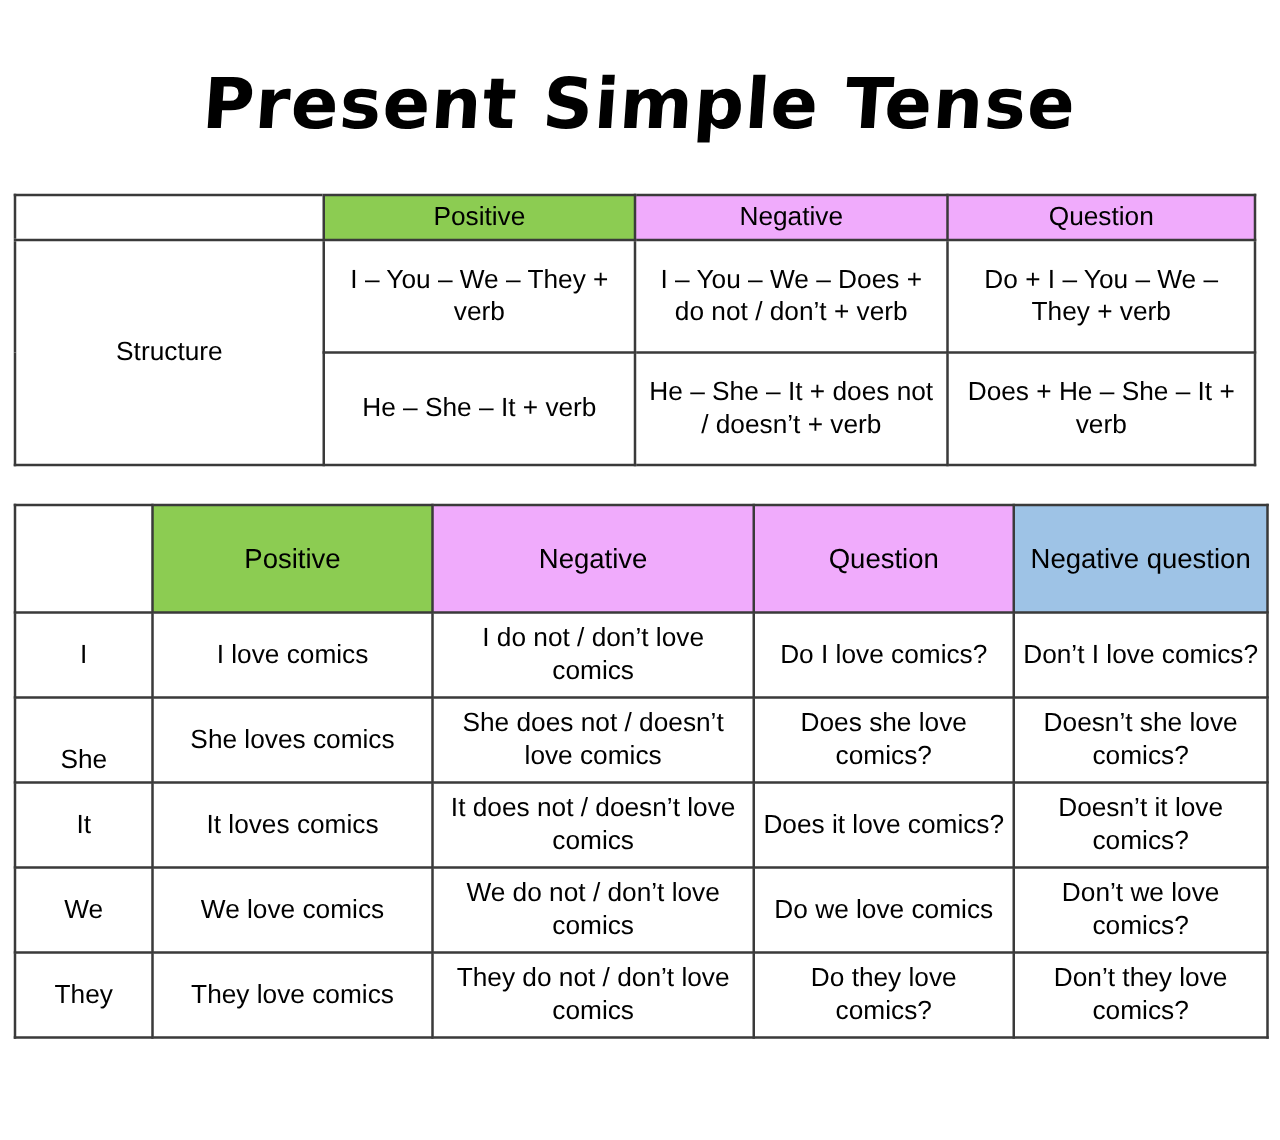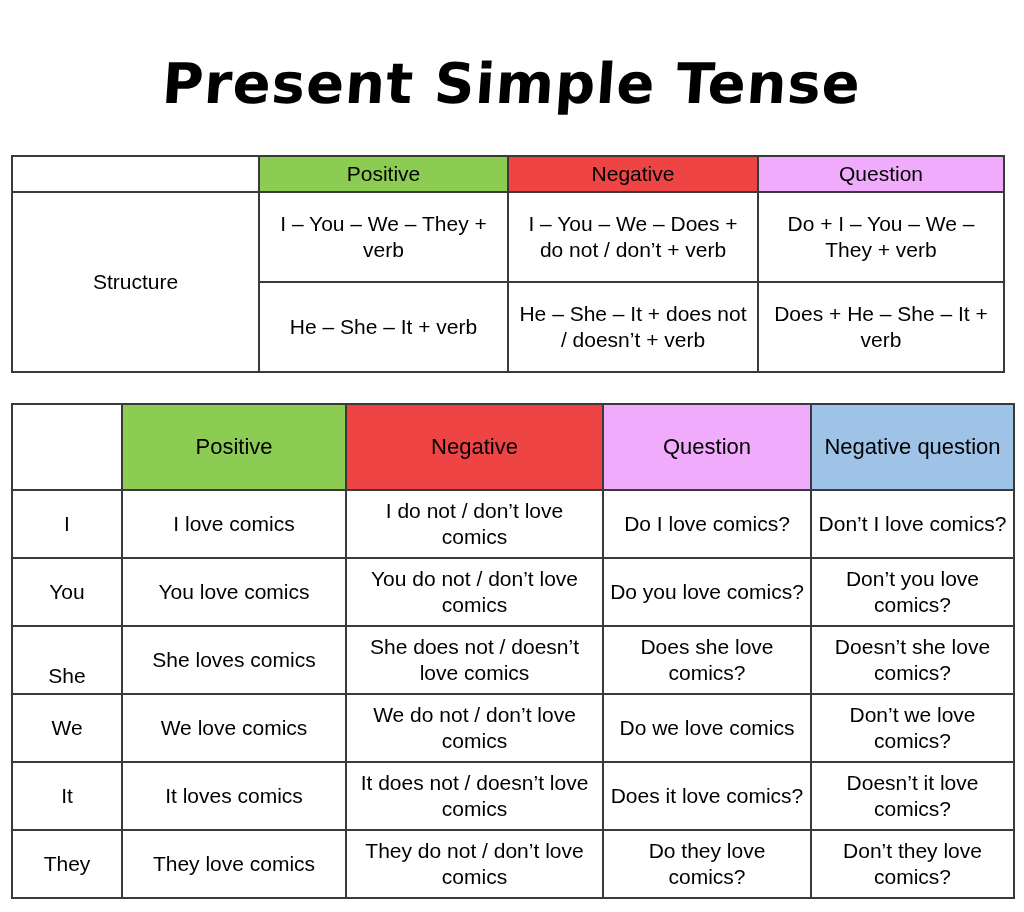--- a/index.html
+++ b/index.html
@@ -95,21 +95,21 @@
   #conjugation-table thead th.blank-head {
     background: #ffffff;
   }
   #conjugation-table tbody td {
     height: 58px;
     font-size: 21px;
   }
   .cell-bottom { vertical-align: bottom !important; padding-bottom: 6px; }
 
   .hdr-positive { background: #8ccc52; }
-  .hdr-negative { background: #ef4444; }
+  .hdr-negative { background: #f0abfc; }
   .hdr-question { background: #f0abfc; }
   .hdr-negquestion { background: #9ec3e6; }
 </style>
 </head>
 <body>
 
 <h1 class="page-title">Present Simple Tense</h1>
 
 <div class="structure-wrap">
   <table class="grid-table" id="structure-table">
@@ -163,48 +163,41 @@
     </thead>
     <tbody>
       <tr>
         <td>I</td>
         <td>I love comics</td>
         <td>I do not / don’t love  comics</td>
         <td>Do I love comics?</td>
         <td>Don’t I love comics?</td>
       </tr>
       <tr>
-        <td>You</td>
-        <td>You love comics</td>
-        <td>You do not / don’t love comics</td>
-        <td>Do you love comics?</td>
-        <td>Don’t you love comics?</td>
-      </tr>
-      <tr>
         <td class="cell-bottom">She</td>
         <td>She loves comics</td>
         <td>She does not / doesn’t love comics</td>
         <td>Does she love comics?</td>
         <td>Doesn’t she love comics?</td>
       </tr>
       <tr>
+        <td>It</td>
+        <td>It loves comics</td>
+        <td>It does not / doesn’t love comics</td>
+        <td>Does it love comics?</td>
+        <td>Doesn’t it love comics?</td>
+      </tr>
+      <tr>
         <td>We</td>
         <td>We love comics</td>
         <td>We do not / don’t love comics</td>
         <td>Do we love comics</td>
         <td>Don’t we love comics?</td>
       </tr>
       <tr>
-        <td>It</td>
-        <td>It loves comics</td>
-        <td>It does not / doesn’t love comics</td>
-        <td>Does it love comics?</td>
-        <td>Doesn’t it love comics?</td>
-      </tr>
-      <tr>
         <td>They</td>
         <td>They love comics</td>
         <td>They do not / don’t love comics</td>
         <td>Do they love comics?</td>
         <td>Don’t they love comics?</td>
       </tr>
     </tbody>
   </table>
 </div>
 

